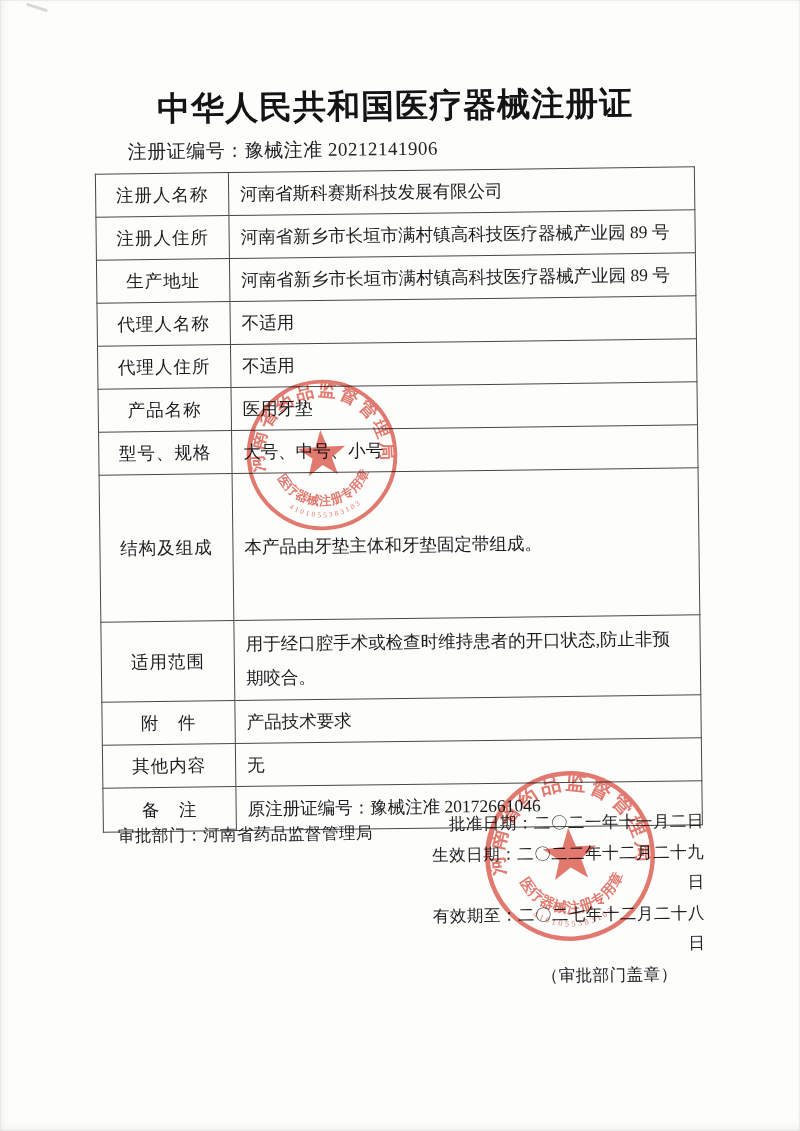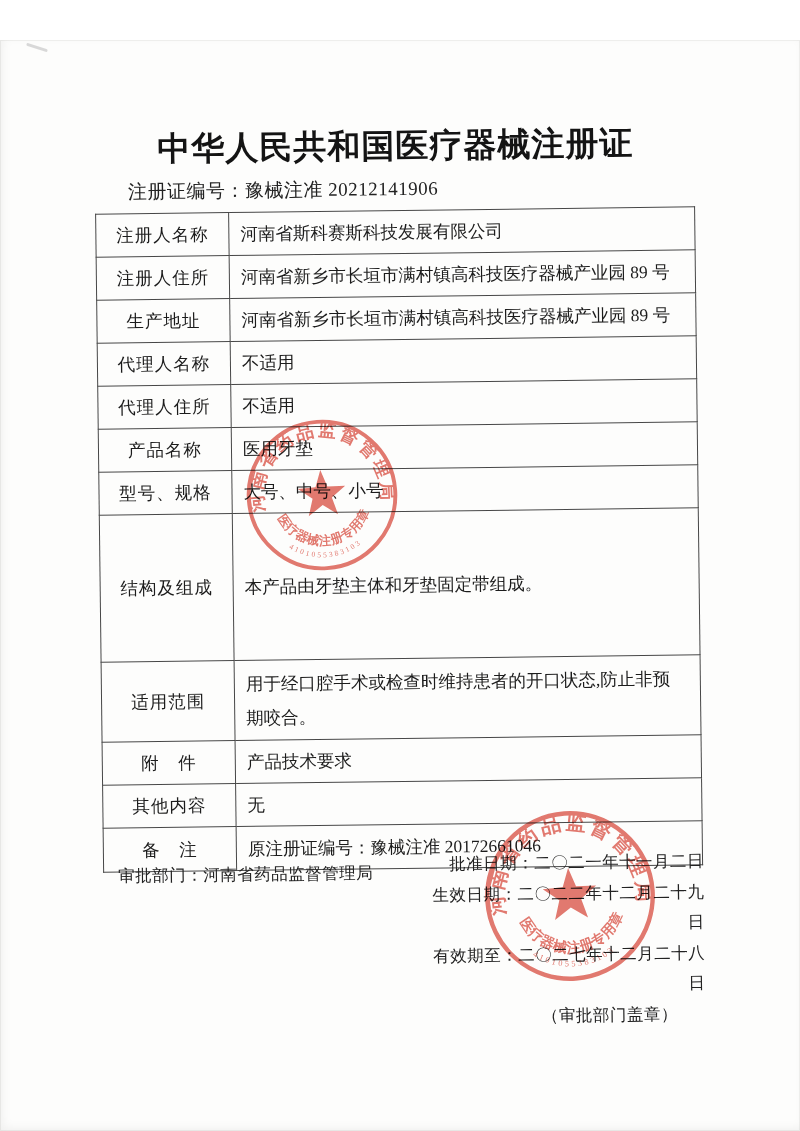--- a/index.html
+++ b/index.html
@@ -8,21 +8,20 @@
     background:#ffffff;
     font-family:"Liberation Serif","DejaVu Serif",serif;
     color:#1e1e1e;
     position:relative;
     overflow:hidden;
   }
   .page{
     position:absolute;inset:0;
     background:#fdfdfc;
     box-shadow:inset 3px -3px 10px rgba(0,0,0,.05), inset 0 0 0 1px #f0f0ee;
-    margin-top:40px;
   }
   .speck{
     position:absolute;left:26px;top:6px;width:22px;height:3px;
     background:#b9b9b9;transform:rotate(18deg);opacity:.55;border-radius:2px;
   }
   .content{
     position:absolute;inset:0;
     transform:rotate(-0.7deg);
     transform-origin:50% 45%;
   }

